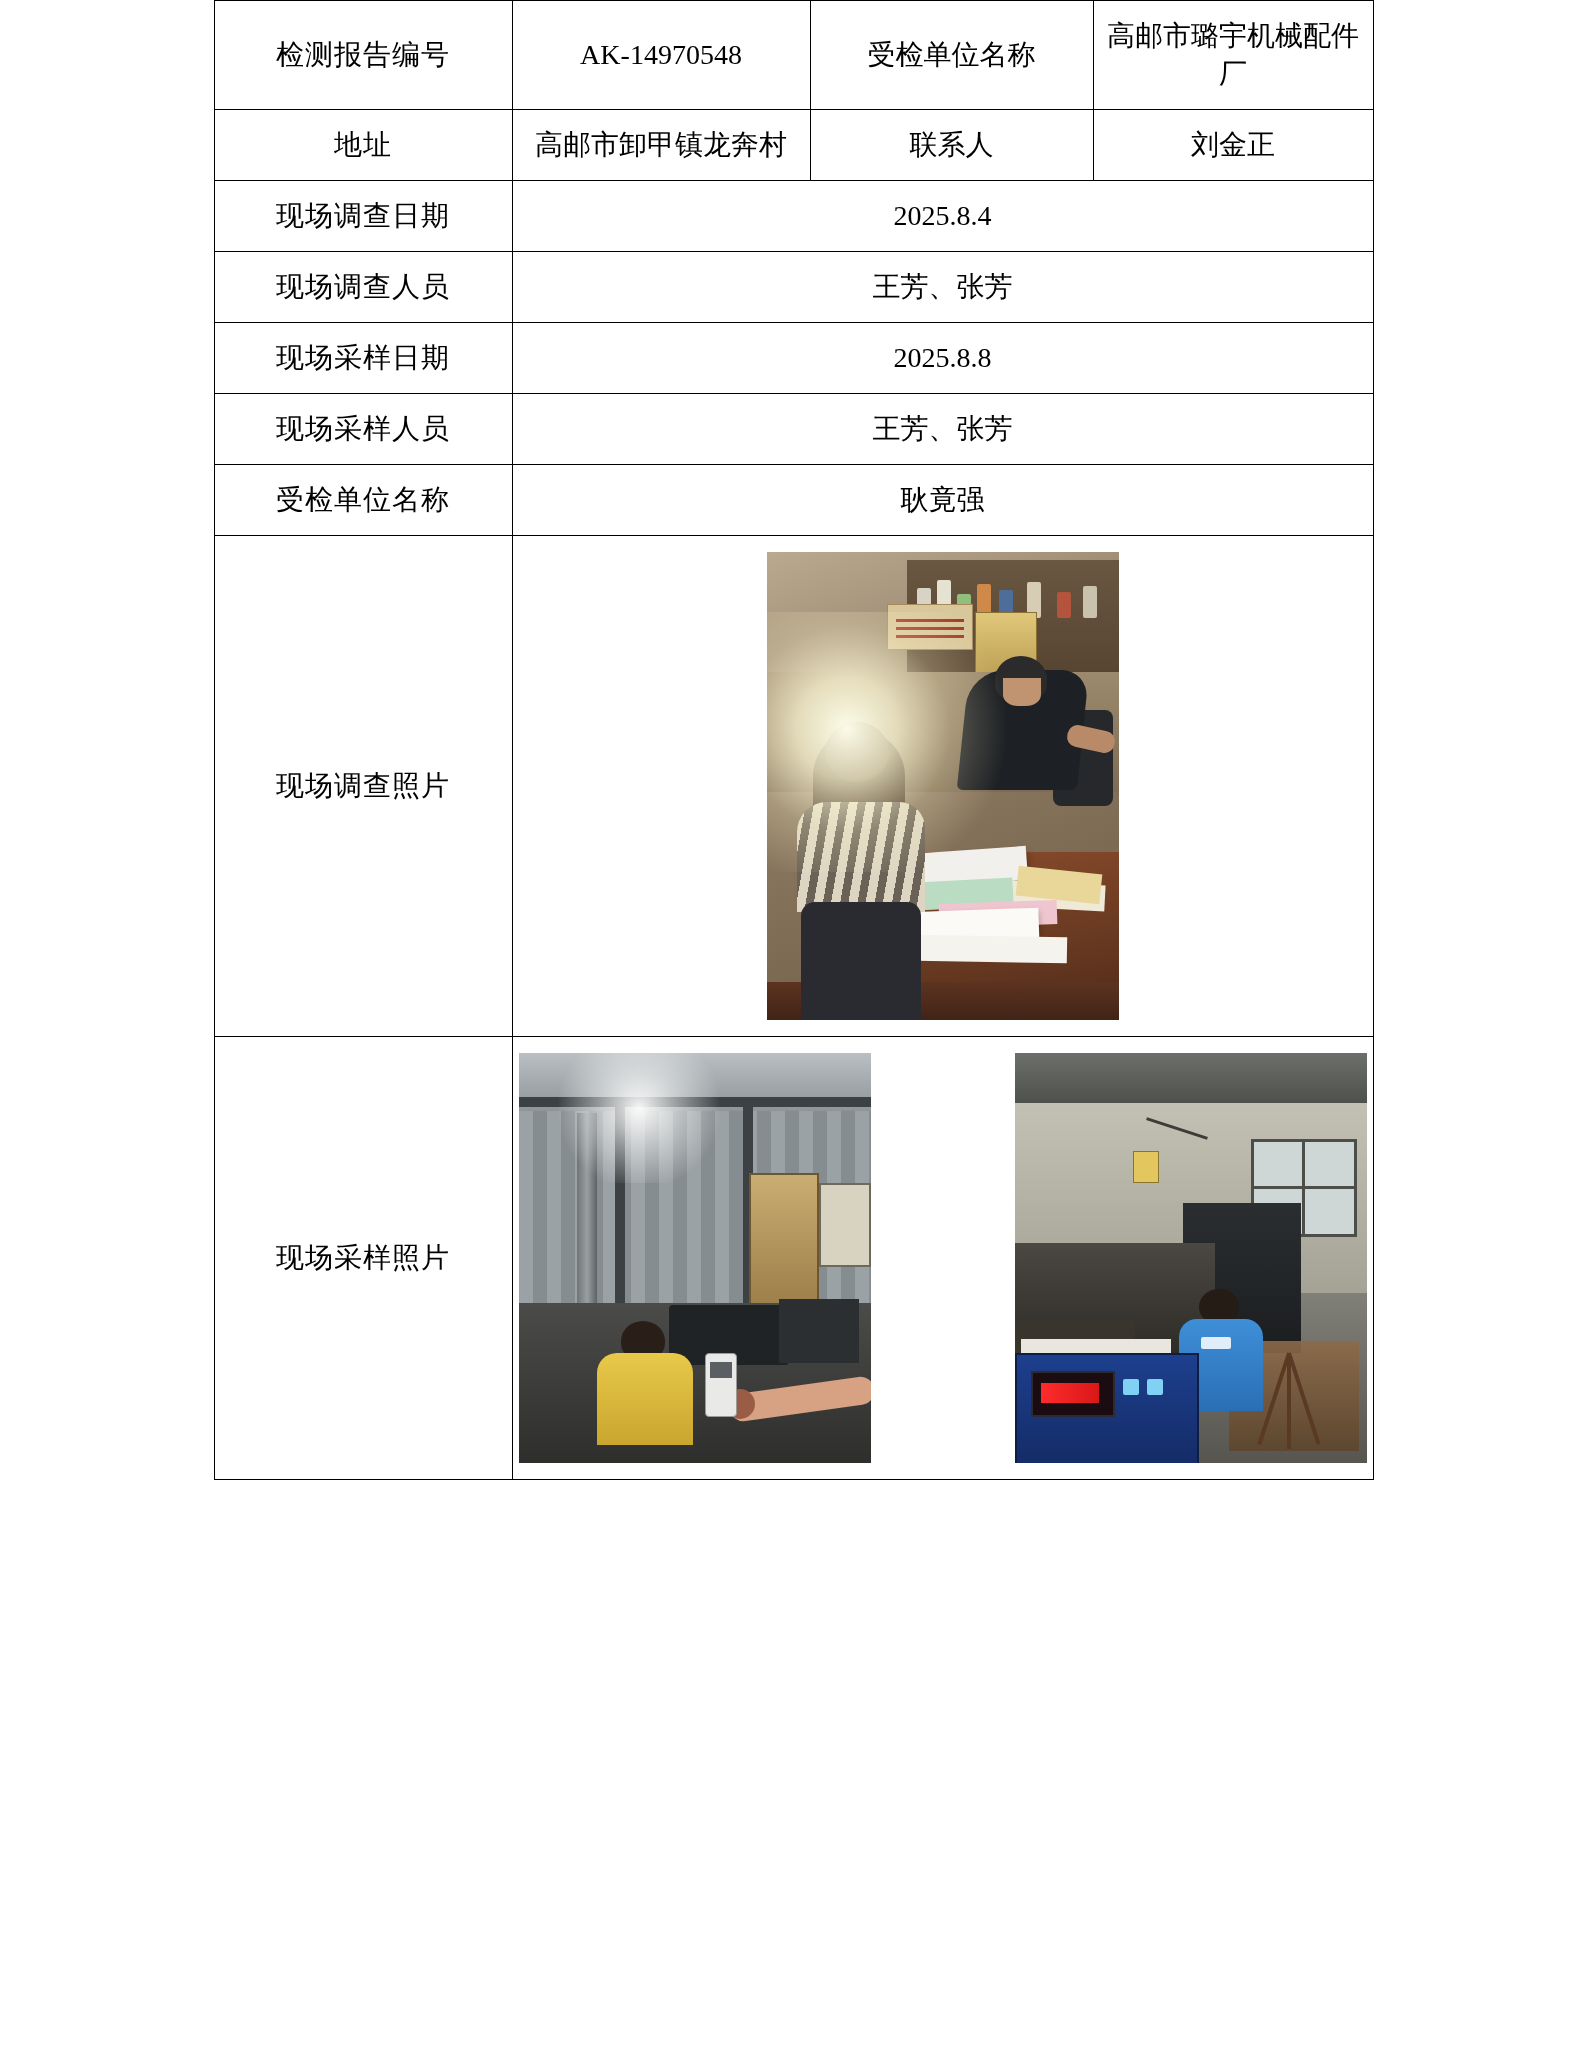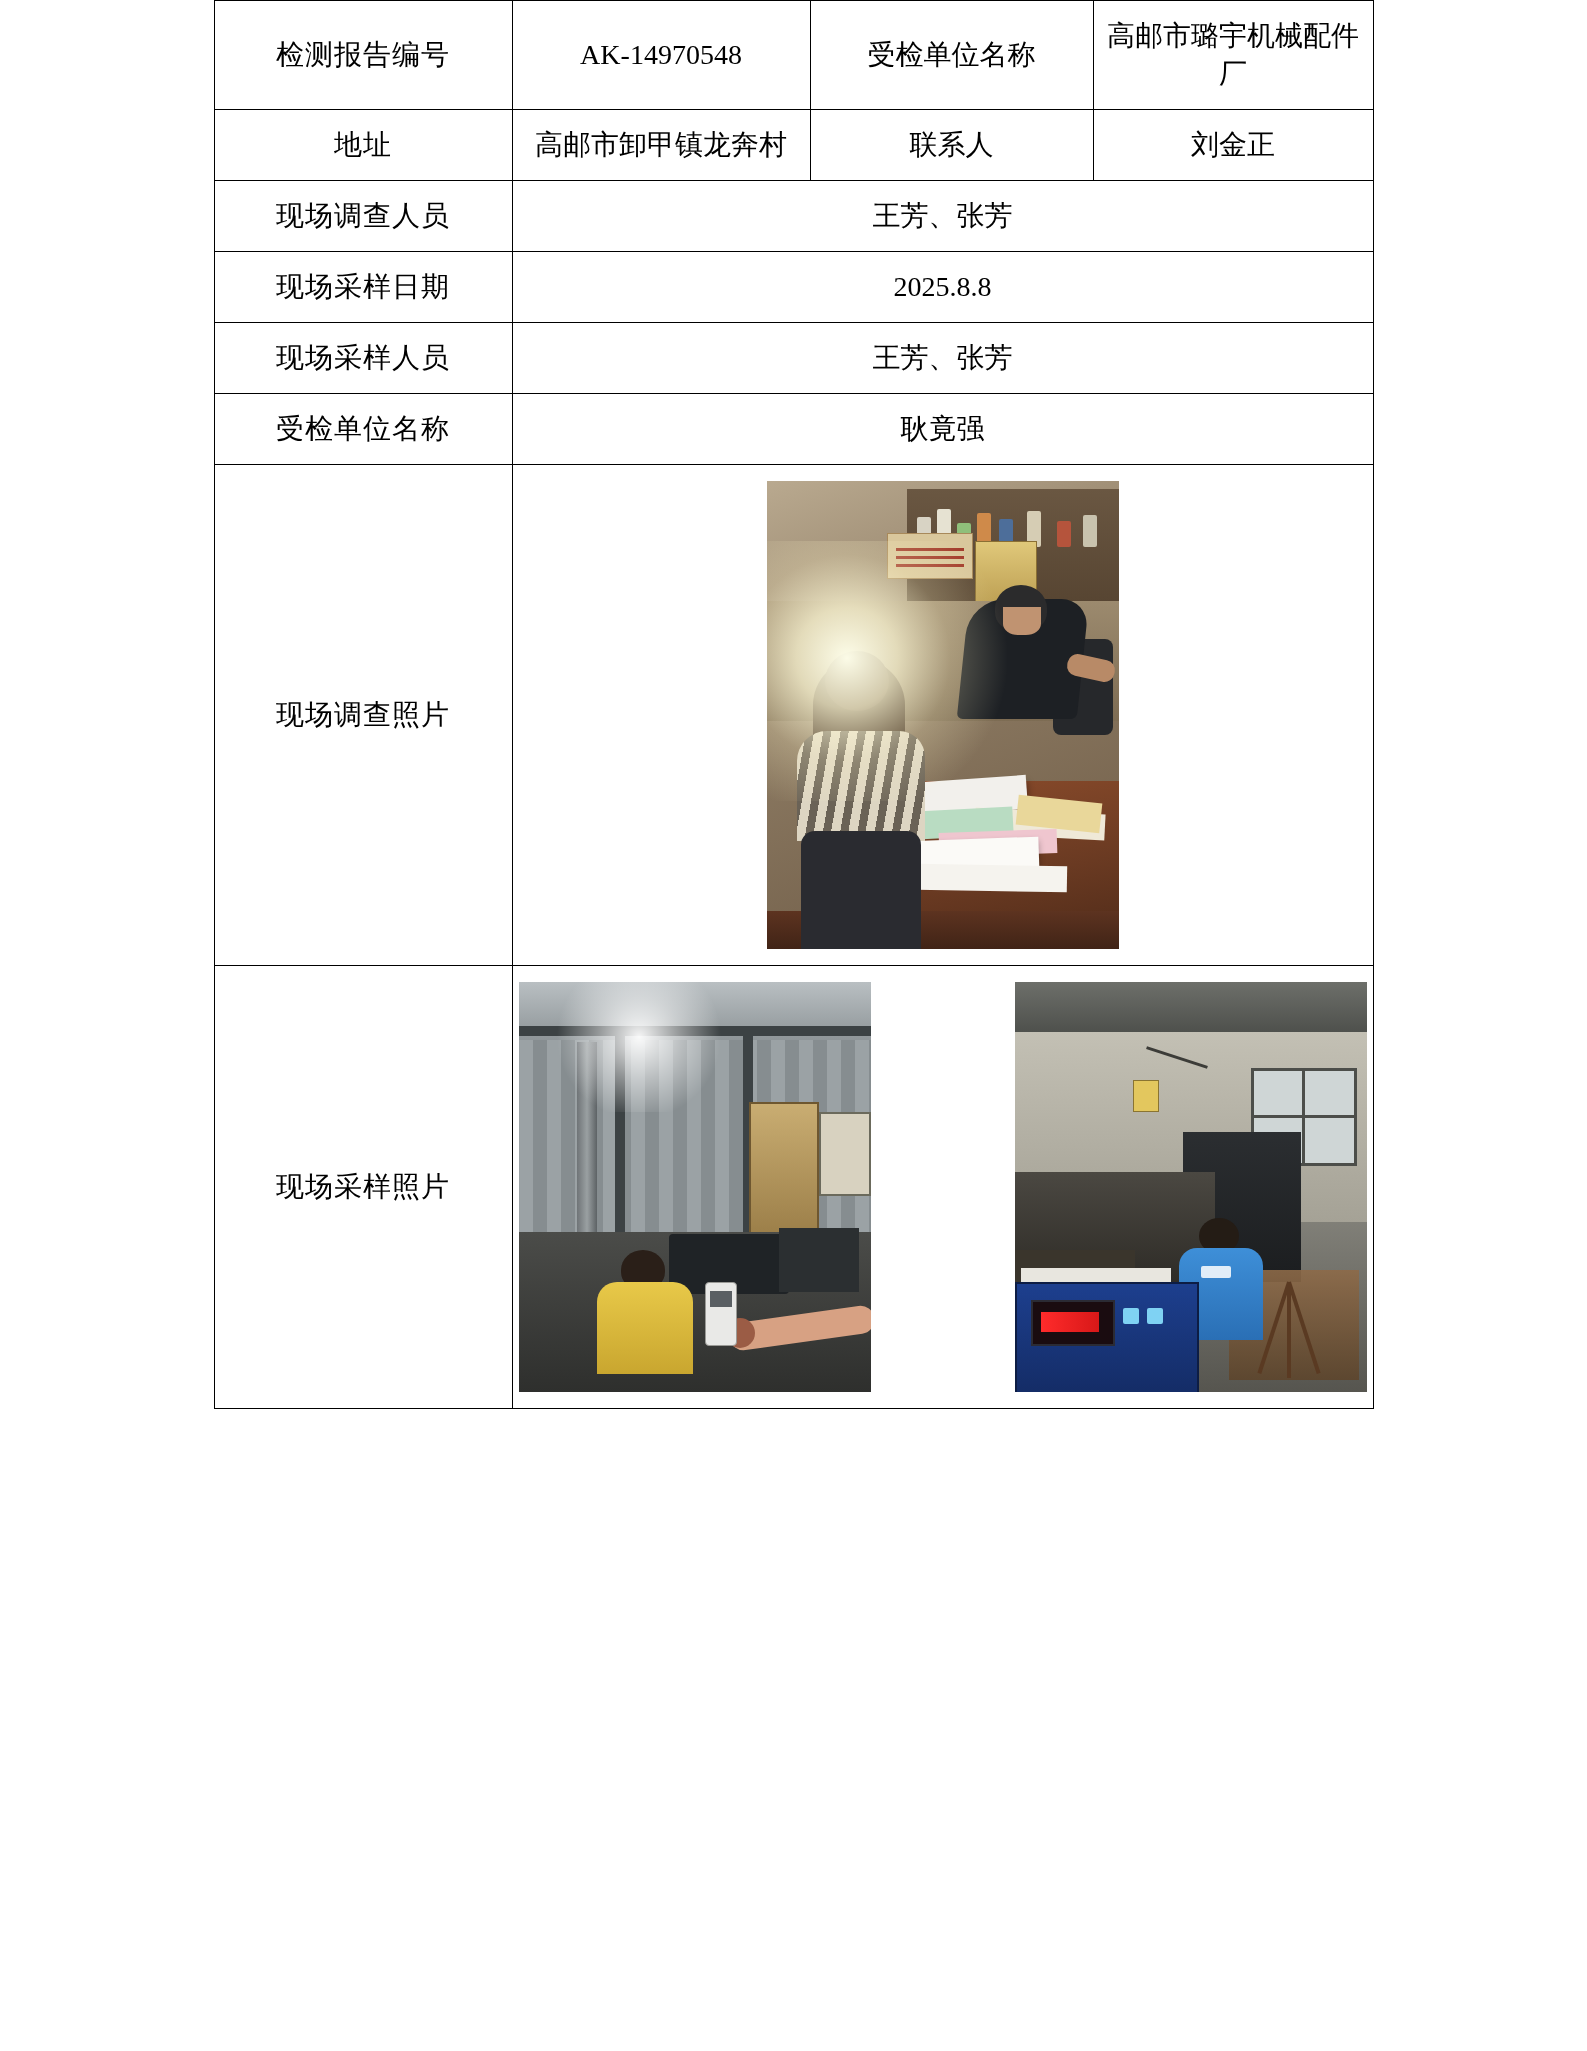--- a/index.html
+++ b/index.html
@@ -361,20 +361,24 @@
         <td class="label2">受检单位名称</td>
         <td>高邮市璐宇机械配件厂</td>
       </tr>
       <tr>
         <td class="label">地址</td>
         <td class="val-mid">高邮市卸甲镇龙奔村</td>
         <td class="label2">联系人</td>
         <td>刘金正</td>
       </tr>
 
+      <tr>
+        <td class="label">现场调查日期</td>
+        <td colspan="3">2025.8.4</td>
+      </tr>
       <tr>
         <td class="label">现场调查人员</td>
         <td colspan="3">王芳、张芳</td>
       </tr>
       <tr>
         <td class="label">现场采样日期</td>
         <td colspan="3">2025.8.8</td>
       </tr>
       <tr>
         <td class="label">现场采样人员</td>

